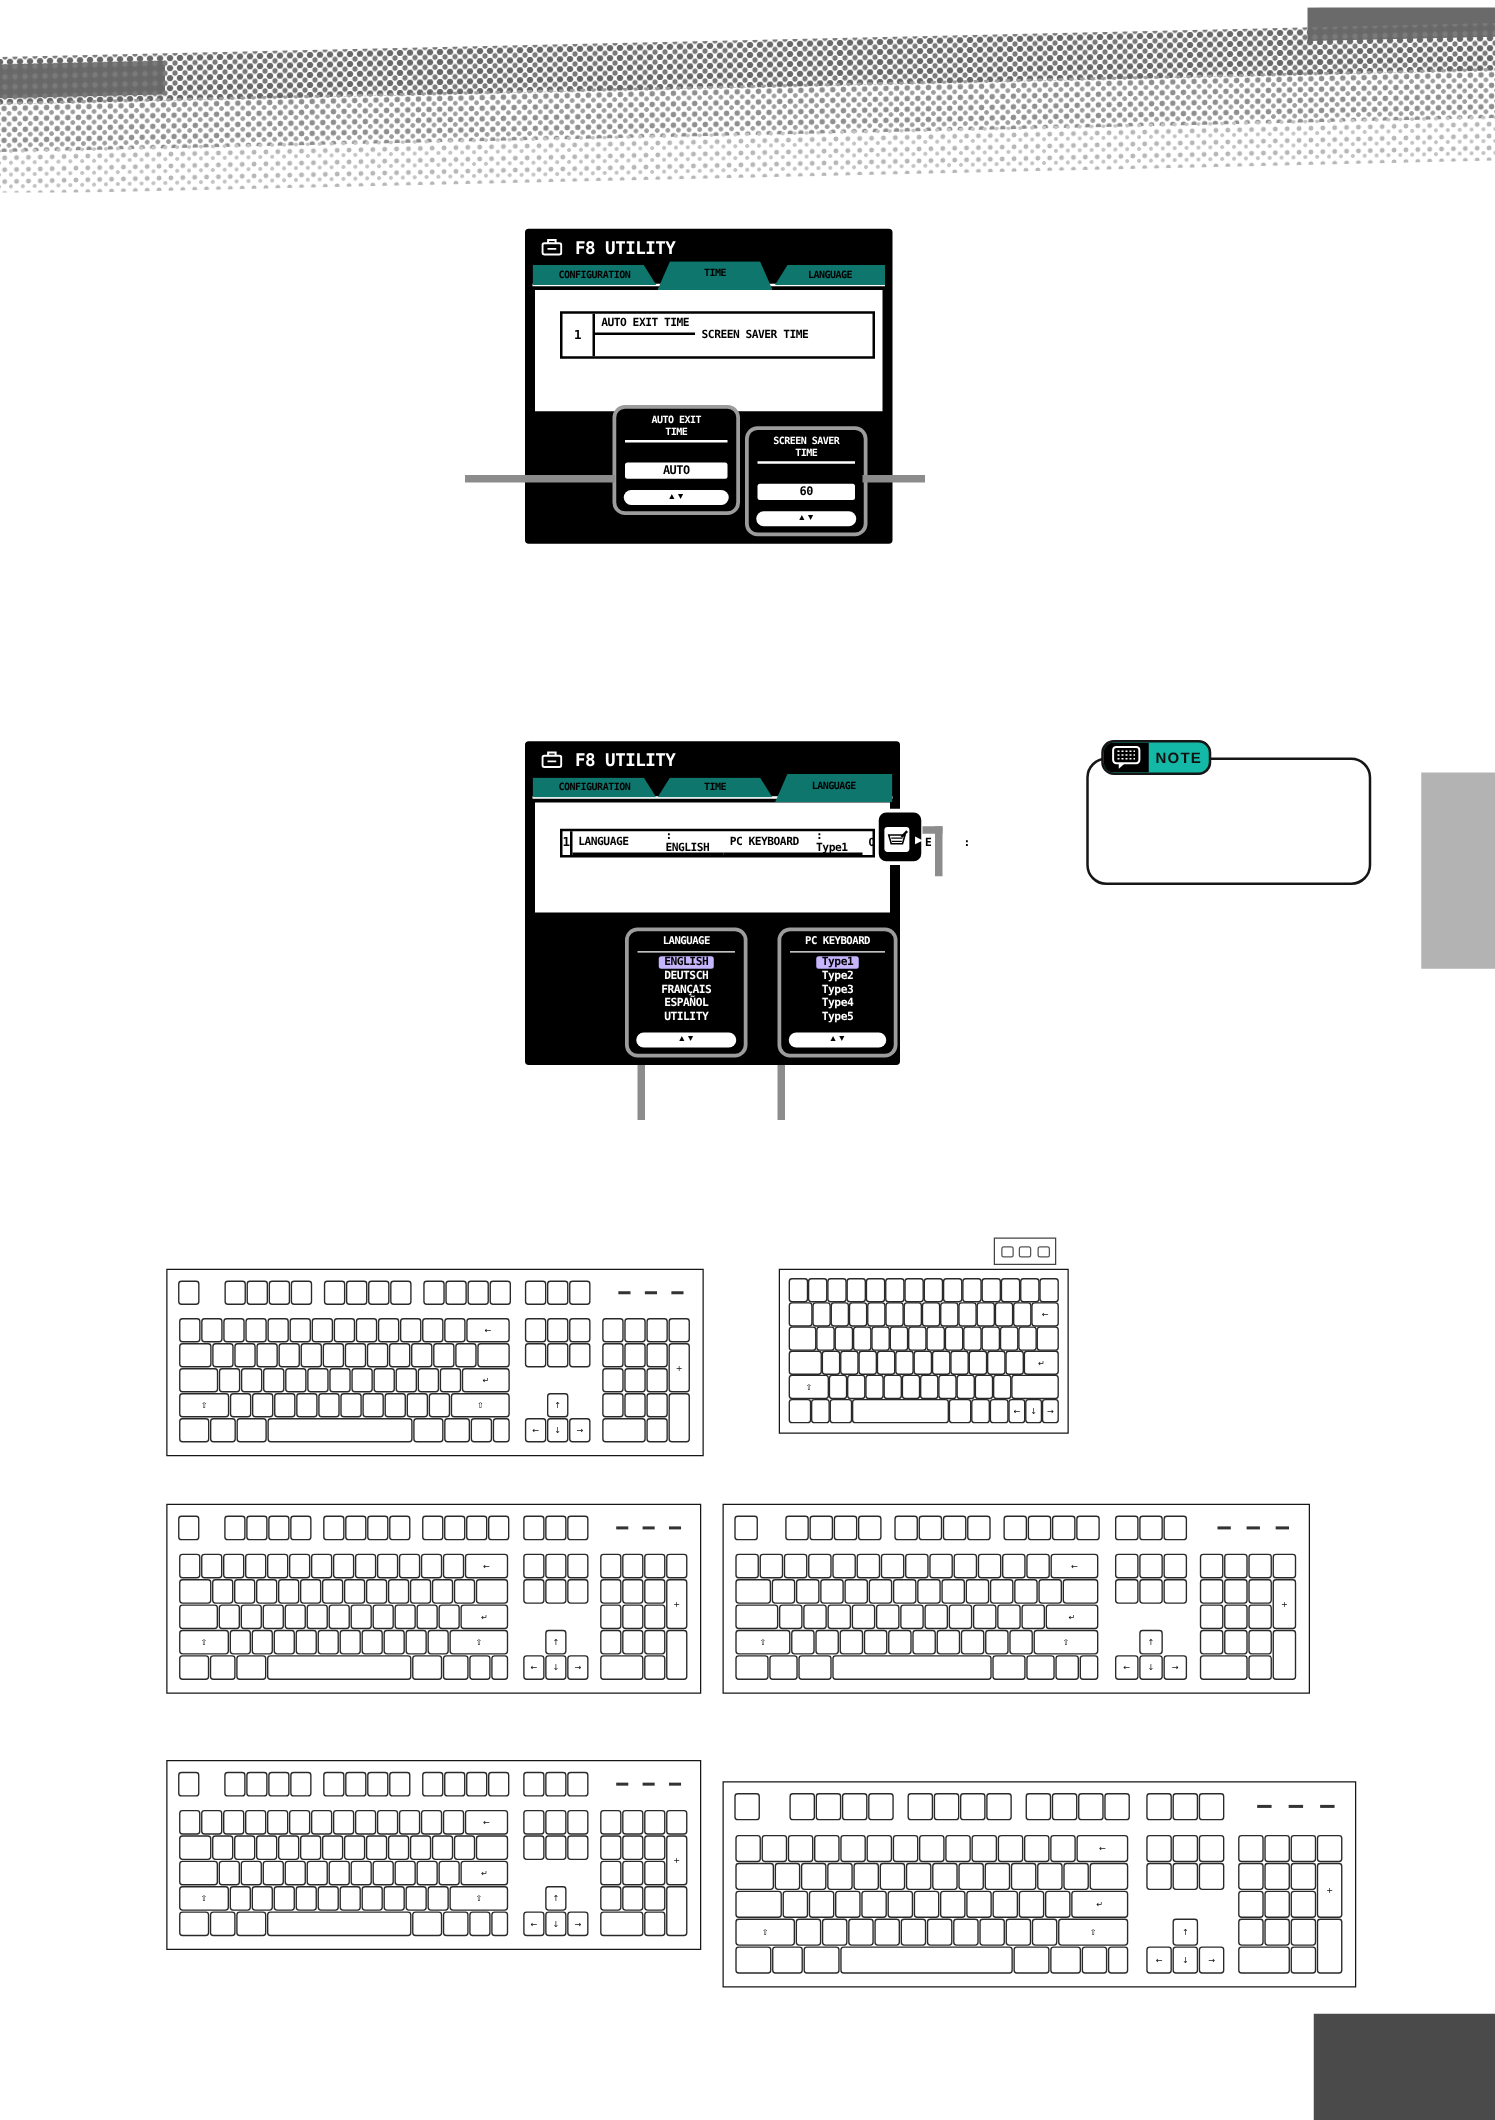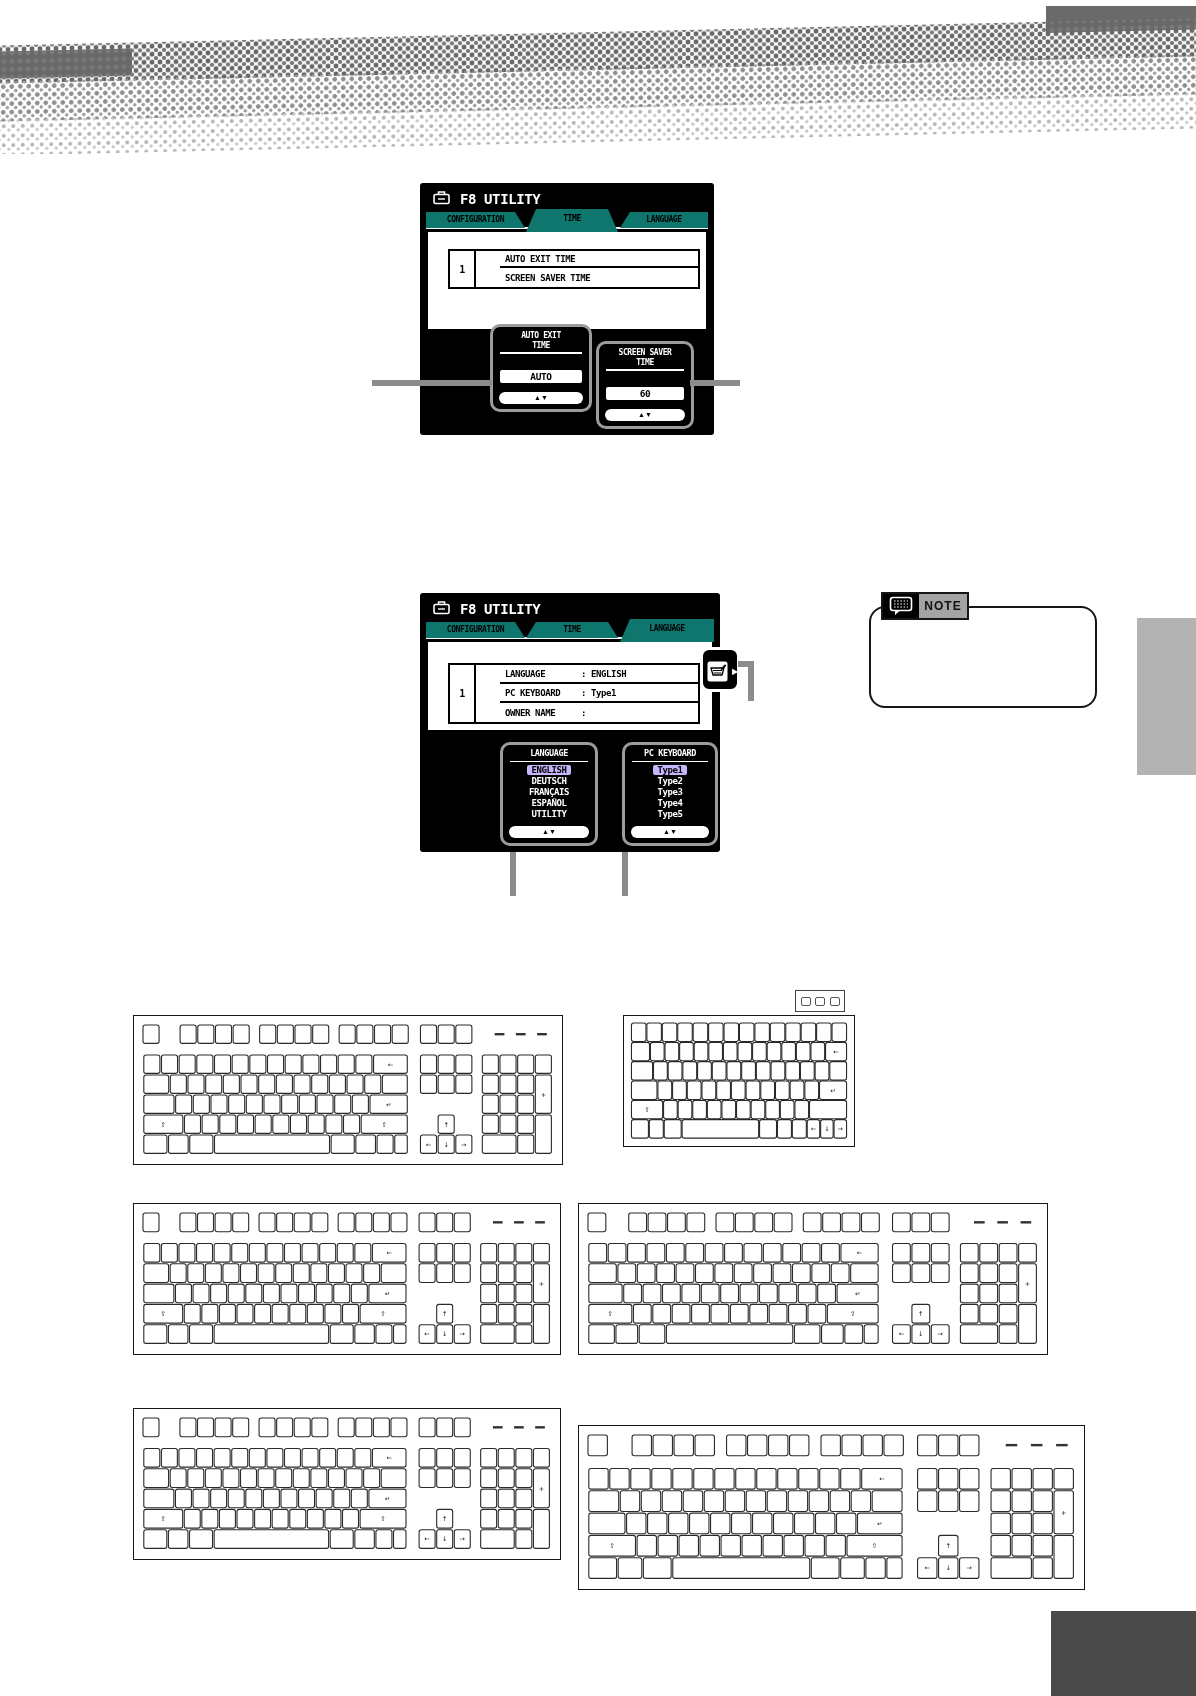--- a/index.html
+++ b/index.html
@@ -32,21 +32,21 @@
   .tabline{position:absolute;height:2px;background:#fff;}
   .tab{position:absolute;height:16px;background:#0f766e;color:#000;font-size:8px;
        text-align:center;line-height:16px;}
   .tab.sel{height:23px;line-height:20px;}
   .tab-left{clip-path:polygon(0 0,calc(100% - 10px) 0,100% 100%,0 100%);}
   .tab-mid{clip-path:polygon(10px 0,calc(100% - 10px) 0,100% 100%,0 100%);}
   .tab-right{clip-path:polygon(10px 0,100% 0,100% 100%,0 100%);}
   .lcd-content{position:absolute;background:#fff;}
   .lcdtable{position:absolute;display:flex;border:2px solid #000;background:#fff;}
   .numcell{width:26px;border-right:2px solid #000;display:flex;align-items:center;justify-content:center;font-size:10px;}
-  .tblrows{flex:1;display:flex;flex-direction:column;padding-left:24px;}
+  .tblrows{flex:1;display:flex;flex-direction:row;}
   .tblrow{border-bottom:2px solid #000;font-size:9px;display:flex;align-items:center;padding:0 5px;}
   .tblrow:last-child{border-bottom:none;}
   .setlabel{display:inline-block;width:76px;}
   .panel{position:absolute;display:flex;flex-direction:column;border:3.5px solid #9c9c9c;
          border-radius:10px;background:#000;padding:4px 4px 5px 4px;}
   .ptl{color:#fff;font-size:8px;line-height:9.5px;text-align:center;}
   .punder{height:1.5px;background:#fff;margin:2px 3px 0 3px;}
   .valbox{background:#fff;color:#000;font-size:9.5px;height:13px;line-height:13px;
           text-align:center;border-radius:2px;margin:16px 3px 0 3px;}
   .arrpill{background:#fff;color:#000;font-size:7px;height:12px;line-height:12px;
@@ -55,21 +55,21 @@
   .opt{color:#fff;font-size:9px;line-height:11px;text-align:center;}
   .opt.sel span{background:#c4b5fd;color:#000;padding:0 4px;border-radius:2px;}
   .callout{position:absolute;background:#8c8c8c;}
 
   
   .kbd-bracket{position:absolute;background:#000;border:3px solid #fff;border-radius:9px;}
   .kbd-arrow{position:absolute;color:#fff;font-size:8px;}
 
   
   .note-body{position:absolute;border:2px solid #161616;border-radius:16px;background:#fff;}
-  .note-tab{position:absolute;display:flex;border:2px solid #161616;border-radius:0;overflow:hidden;background:#a3a3a3;}
+  .note-tab{position:absolute;display:flex;border:2px solid #161616;border-radius:10px;overflow:hidden;background:#14b8a6;}
   .note-tab-icon{width:36px;background:#000;display:flex;align-items:center;justify-content:center;}
   .note-tab-label{flex:1;display:flex;align-items:center;justify-content:center;
                   font-weight:bold;font-size:12px;letter-spacing:1px;color:#111;}
 
   
   .kb{position:absolute;border:1.5px solid #161616;background:#fff;}
   .kb-btnblock{position:absolute;border:1px solid #444;background:#fff;display:flex;
                align-items:center;justify-content:space-evenly;}
   .kb-btnblock span{display:block;width:10px;height:9px;border:1px solid #555;border-radius:2px;}
 
@@ -100,21 +100,21 @@
   </div>
   <div class="tabline" style="left:6px;top:44px;width:282px;"></div>
   <div class="tab tab-left lcdmono" style="left:6px;top:29px;width:99px;">CONFIGURATION</div>
   <div class="tab tab-mid sel lcdmono" style="left:106px;top:26px;width:92px;">TIME</div>
   <div class="tab tab-right lcdmono" style="left:200px;top:29px;width:88px;">LANGUAGE</div>
   <div class="lcd-content" style="left:8px;top:49px;width:278px;height:97px;">
     <div class="lcdtable lcdmono" style="left:20px;top:17px;width:252px;">
       <div class="numcell">1</div>
       <div class="tblrows">
         <div class="tblrow" style="height:17px;">AUTO EXIT TIME</div>
-        <div class="tblrow" style="height:19px;">SCREEN SAVER TIME</div>
+        <div class="tblrow" style="height:34px;">SCREEN SAVER TIME</div>
       </div>
     </div>
   </div>
   <div class="panel" style="left:70px;top:141px;width:102px;height:88px;">
     <div class="ptl lcdmono">AUTO EXIT</div>
     <div class="ptl lcdmono">TIME</div>
     <div class="punder"></div>
     <div class="valbox lcdmono">AUTO</div>
     <div class="arrpill">▲▼</div>
   </div>

